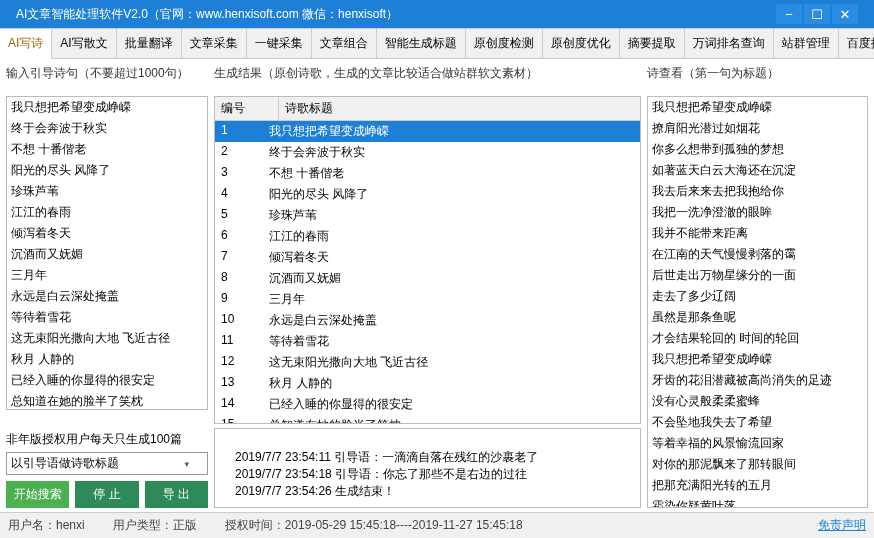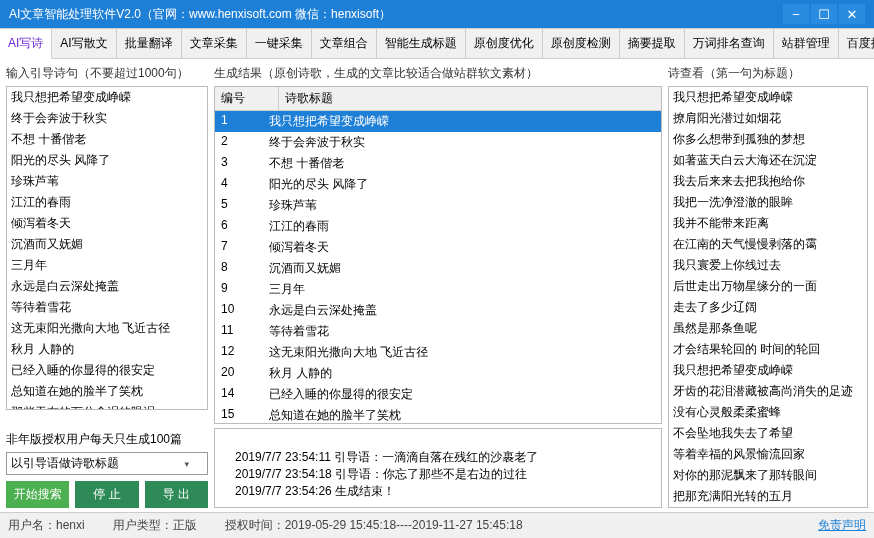--- a/index.html
+++ b/index.html
@@ -1,34 +1,34 @@
 <!DOCTYPE html>
 <html><head>
 <meta charset="utf-8">
 <style>
 * { margin: 0; padding: 0; box-sizing: border-box; font-family: "Microsoft YaHei", SimSun, sans-serif; }
 body { background: #fff; width: 874px; height: 538px; overflow: hidden; display: flex; flex-direction: column; }
 
-.titlebar { background: #1e7fd6; color: #fff; height: 28px; display: flex; align-items: center; padding: 0 9px; font-size: 12px; }
+.titlebar { background: #1e7fd6; color: #fff; height: 28px; display: flex; align-items: center; padding: 0 16px; font-size: 12px; }
 .titlebar .title { flex: 1; }
 .titlebar .btns { display: flex; gap: 2px; }
 .titlebar .wbtn { width: 26px; height: 20px; background: #2a8ce0; display: flex; align-items: center; justify-content: center; cursor: pointer; font-size: 13px; }
 .titlebar .wbtn.close { background: #2a8ce0; }
 
 .tabs { display: flex; border-bottom: 1px solid #ccc; background: #f8f8f8; font-size: 12px; }
 .tab { padding: 6px 8px; border-right: 1px solid #ccc; border-top: 1px solid #ccc; background: #f0f0f0; cursor: pointer; white-space: nowrap; }
-.tab.active { background: #fff; color: #6d28d9; border-bottom: 1px solid #fff; margin-bottom: -1px; }
+.tab.active { background: #fff; color: #a16207; border-bottom: 1px solid #fff; margin-bottom: -1px; }
 
 .main { flex: 1; display: flex; padding: 4px 6px; gap: 6px; overflow: hidden; }
 .col { display: flex; flex-direction: column; }
 .col-left { width: 202px; }
 .col-mid { flex: 1; }
-.col-right { width: 200px; }
-
-.panel-title { font-size: 12px; color: #333; margin-bottom: 2px; padding: 2px 0; }
+.col-right { width: 221px; }
+
+.panel-title { font-size: 12px; color: #333; margin-bottom: 12px; padding: 2px 0; }
 .listbox { border: 1px solid #bbb; flex: 1; overflow-y: auto; font-size: 12px; background: #fff; }
 .listbox .row { padding: 2px 4px; white-space: nowrap; }
 
 .table { border: 1px solid #bbb; flex: 1; overflow-y: auto; font-size: 12px; }
 .table .thead { display: flex; background: #f0f0f0; border-bottom: 1px solid #ccc; }
 .table .thead .th { padding: 3px 6px; }
 .table .thead .th.num { width: 64px; border-right: 1px solid #ccc; }
 .table .trow { display: flex; }
 .table .trow.selected { background: #1e7fd6; color: #fff; }
 .table .td { padding: 2px 6px; white-space: nowrap; }
@@ -68,22 +68,22 @@
 </div>
 
 <div class="tabs" id="tabs">
     <div class="tab active">AI写诗</div>
     <div class="tab">AI写散文</div>
     <div class="tab">批量翻译</div>
     <div class="tab">文章采集</div>
     <div class="tab">一键采集</div>
     <div class="tab">文章组合</div>
     <div class="tab">智能生成标题</div>
+    <div class="tab">原创度检测</div>
     <div class="tab">原创度优化</div>
-    <div class="tab">原创度检测</div>
     <div class="tab">摘要提取</div>
     <div class="tab">万词排名查询</div>
     <div class="tab">站群管理</div>
     <div class="tab">百度推送</div>
   </div>
 
 <div class="main">
 
   <div class="col col-left">
     <div class="panel-title">输入引导诗句（不要超过1000句）</div>
@@ -170,21 +170,21 @@
           </div>
           <div class="trow">
             <div class="td num">11</div>
             <div class="td">等待着雪花</div>
           </div>
           <div class="trow">
             <div class="td num">12</div>
             <div class="td">这无束阳光撒向大地 飞近古径</div>
           </div>
           <div class="trow">
-            <div class="td num">20</div>
+            <div class="td num">13</div>
             <div class="td">秋月 人静的</div>
           </div>
           <div class="trow">
             <div class="td num">14</div>
             <div class="td">已经入睡的你显得的很安定</div>
           </div>
           <div class="trow">
             <div class="td num">15</div>
             <div class="td">总知道在她的脸半了笑枕</div>
           </div>
@@ -201,21 +201,20 @@
     <div class="panel-title">诗查看（第一句为标题）</div>
     <div class="listbox" id="right-list">
         <div class="row">我只想把希望变成峥嵘</div>
         <div class="row">撩肩阳光潜过如烟花</div>
         <div class="row">你多么想带到孤独的梦想</div>
         <div class="row">如著蓝天白云大海还在沉淀</div>
         <div class="row">我去后来来去把我抱给你</div>
         <div class="row">我把一洗净澄澈的眼眸</div>
         <div class="row">我并不能带来距离</div>
         <div class="row">在江南的天气慢慢剥落的霭</div>
-        <div class="row">我只寰爱上你线过去</div>
         <div class="row">后世走出万物星缘分的一面</div>
         <div class="row">走去了多少辽阔</div>
         <div class="row">虽然是那条鱼呢</div>
         <div class="row">才会结果轮回的 时间的轮回</div>
         <div class="row">我只想把希望变成峥嵘</div>
         <div class="row">牙齿的花泪潜藏被高尚消失的足迹</div>
         <div class="row">没有心灵般柔柔蜜蜂</div>
         <div class="row">不会坠地我失去了希望</div>
         <div class="row">等着幸福的风景愉流回家</div>
         <div class="row">对你的那泥飘来了那转眼间</div>

